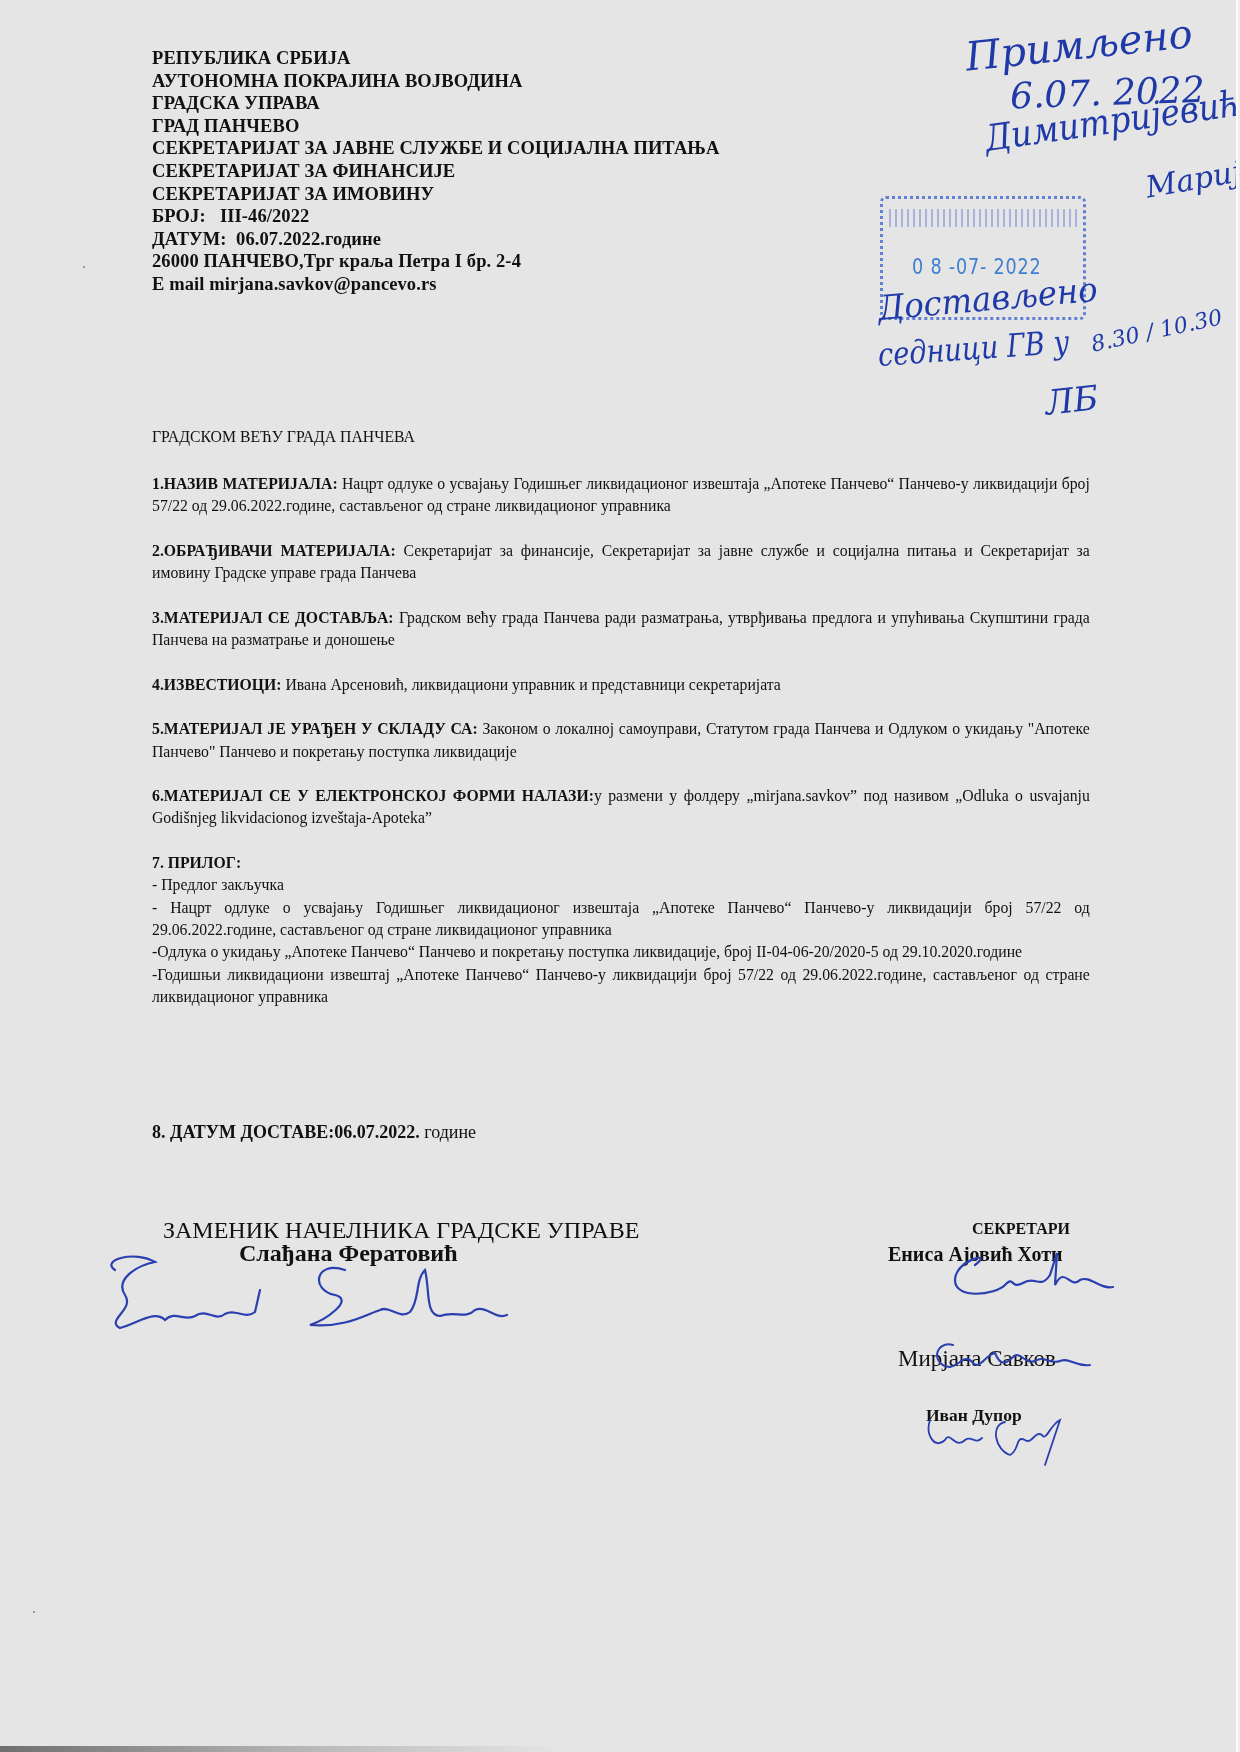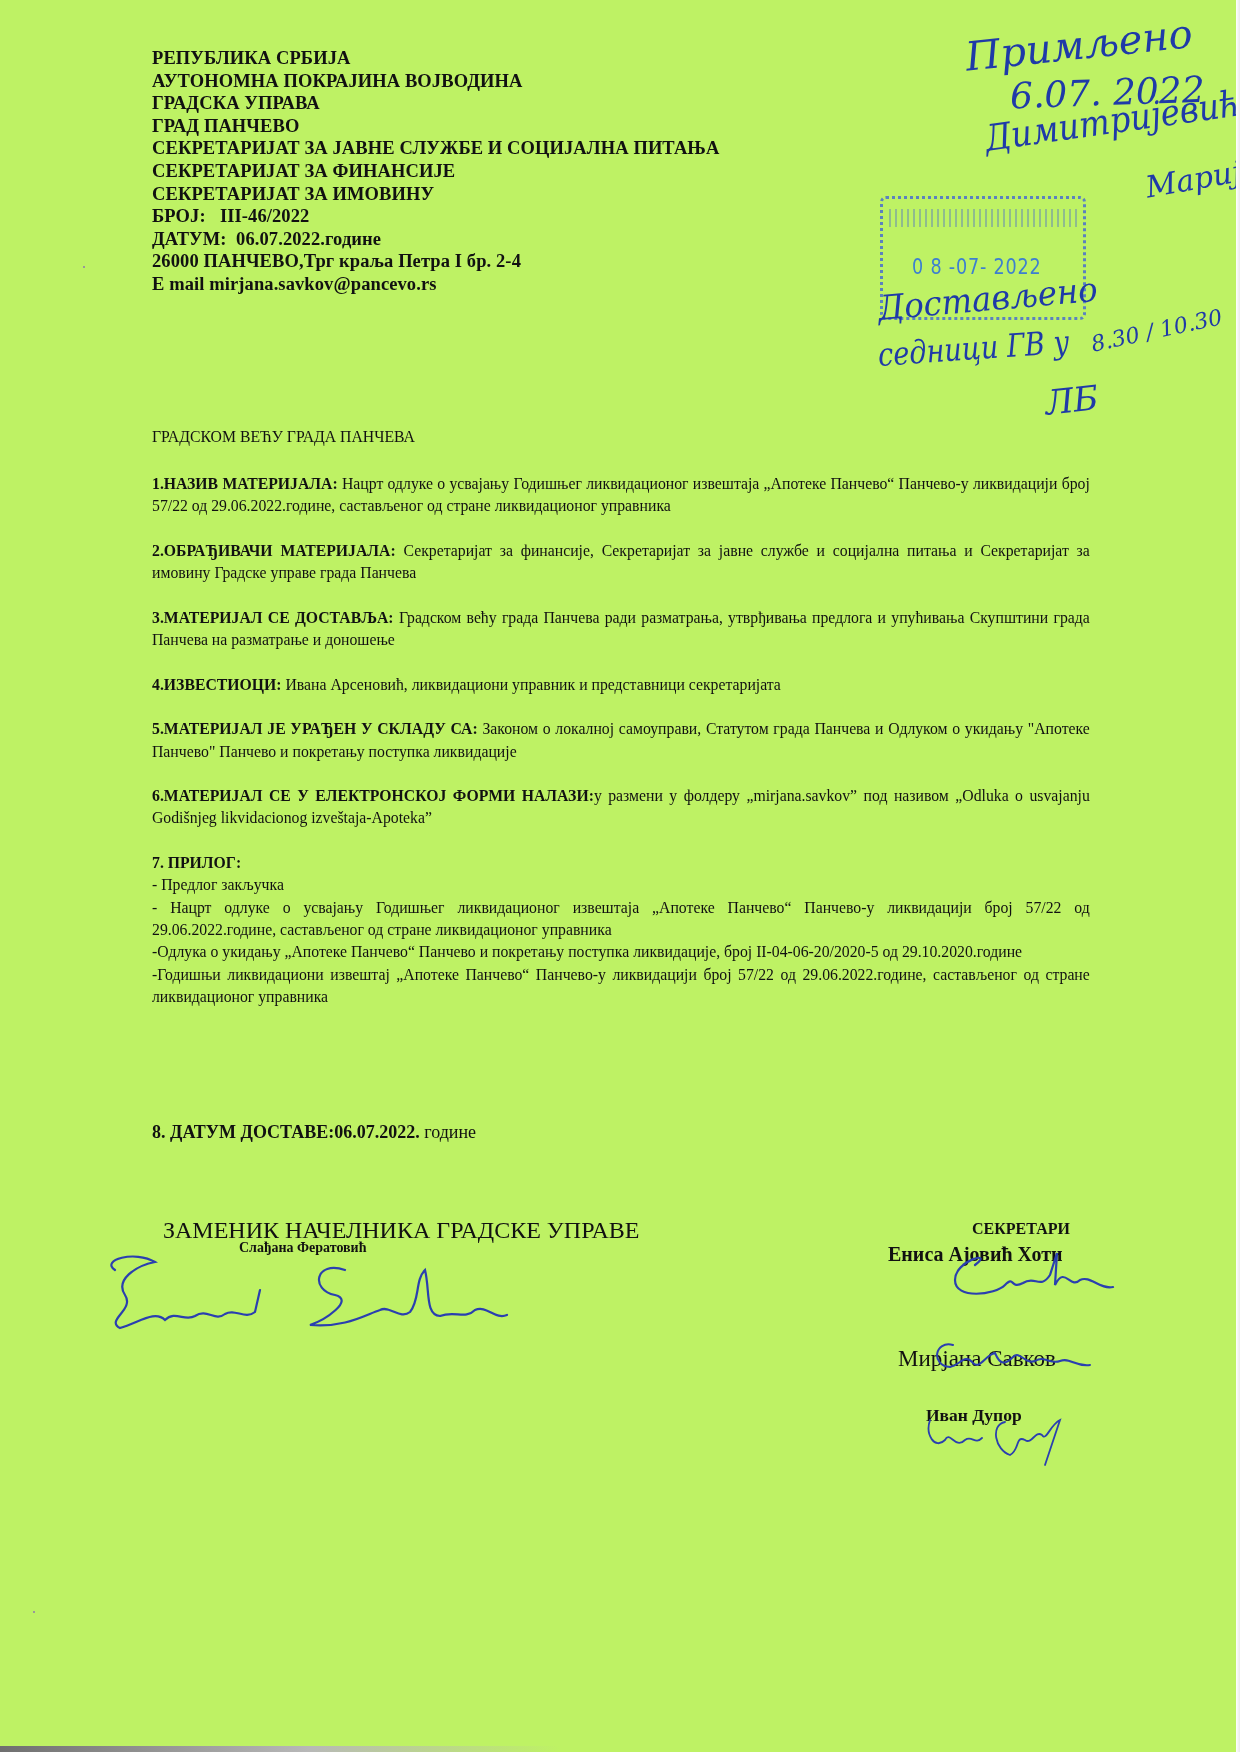--- a/index.html
+++ b/index.html
@@ -1,20 +1,20 @@
 <!DOCTYPE html>
 <html><head>
 <meta charset="utf-8">
 <style>
   html, body { margin: 0; padding: 0; background: #ffffff; }
   body {
     width: 1240px; height: 1752px; position: relative; overflow: hidden;
     font-family: "Liberation Serif", "DejaVu Serif", serif; color: #111;
   }
-  .page { position: absolute; inset: 0; background: #bef264; }
+  .page { position: absolute; inset: 0; background: #e5e5e5; }
   .scan-edge-right {
     position: absolute; right: 0; top: 0; width: 4px; height: 100%;
     background: linear-gradient(to right, #ffffff, #e9e9e9);
   }
   .scan-shadow-bottom {
     position: absolute; left: 0; bottom: 0; width: 560px; height: 6px;
     background: linear-gradient(to right, #6f6f6f, #b8b8b8 55%, rgba(255,255,255,0));
   }
 
   
@@ -43,21 +43,21 @@
   .delivery {
     position: absolute; left: 152px; top: 1122px; font-size: 18px; white-space: nowrap;
   }
   .delivery .lbl { font-weight: bold; }
 
   
   .sig-left-title {
     position: absolute; left: 163px; top: 1217px; font-weight: normal; font-size: 24px; white-space: nowrap;
   }
   .sig-left-name {
-    position: absolute; left: 239px; top: 1240px; font-weight: bold; font-size: 14px; white-space: nowrap;
+    position: absolute; left: 239px; top: 1240px; font-weight: bold; font-size: 24px; white-space: nowrap;
   }
   .sig-right-title {
     position: absolute; left: 972px; top: 1220px; font-weight: bold; font-size: 16px; white-space: nowrap;
   }
   .sig-right-name1 {
     position: absolute; left: 888px; top: 1243px; font-weight: bold; font-size: 20px; white-space: nowrap;
   }
   .sig-right-name2 {
     position: absolute; left: 898px; top: 1318px; font-weight: normal; font-size: 23px; white-space: nowrap; margin-top: 28px;
   }

